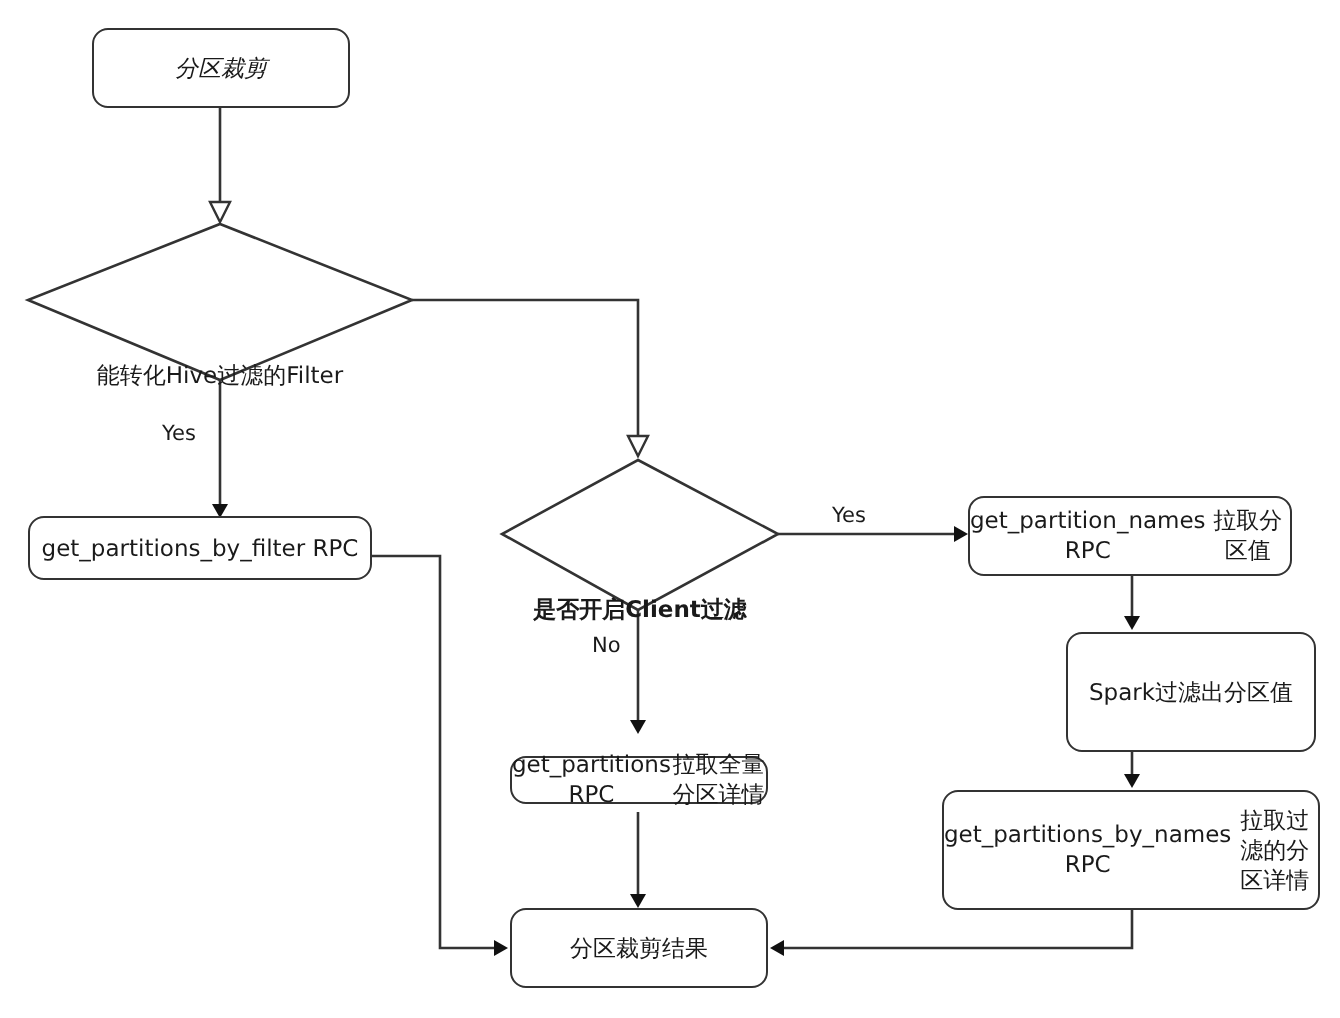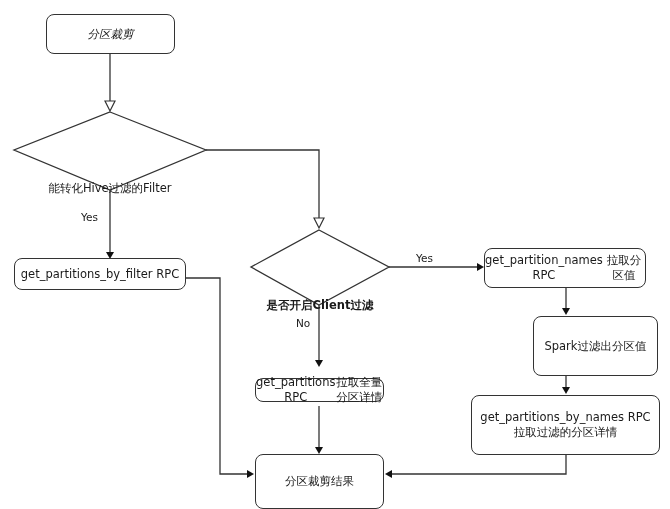--- a/index.html
+++ b/index.html
@@ -77,24 +77,24 @@
 
 <div class="node" style="left:503px;top:316px;width:125px;height:60px;margin-left:30px;">
   <span>Spark过滤出分区值</span>
 </div>
 
 <div class="node" style="left:255px;top:366px;width:129px;height:24px;flex-direction:row;margin-top:12px;">
   <span>get_partitions RPC</span>
   <span>拉取全量分区详情</span>
 </div>
 
-<div class="node" style="left:471px;top:395px;width:189px;height:60px;flex-direction:column;text-align:center;">
+<div class="node" style="left:471px;top:395px;width:189px;height:60px;flex-direction:row;text-align:center;">
   <span>get_partitions_by_names RPC</span>
   <span>拉取过滤的分区详情</span>
 </div>
 
-<div class="node" style="left:255px;top:454px;width:129px;height:55px;">
+<div class="node" style="left:255px;top:454px;width:129px;height:40px;">
   <span>分区裁剪结果</span>
 </div>
 
 <div class="elabel" style="left:81px;top:211px;">Yes</div>
 <div class="elabel" style="left:416px;top:252px;">Yes</div>
 <div class="elabel" style="left:296px;top:317px;">No</div>
 
 </body></html>

